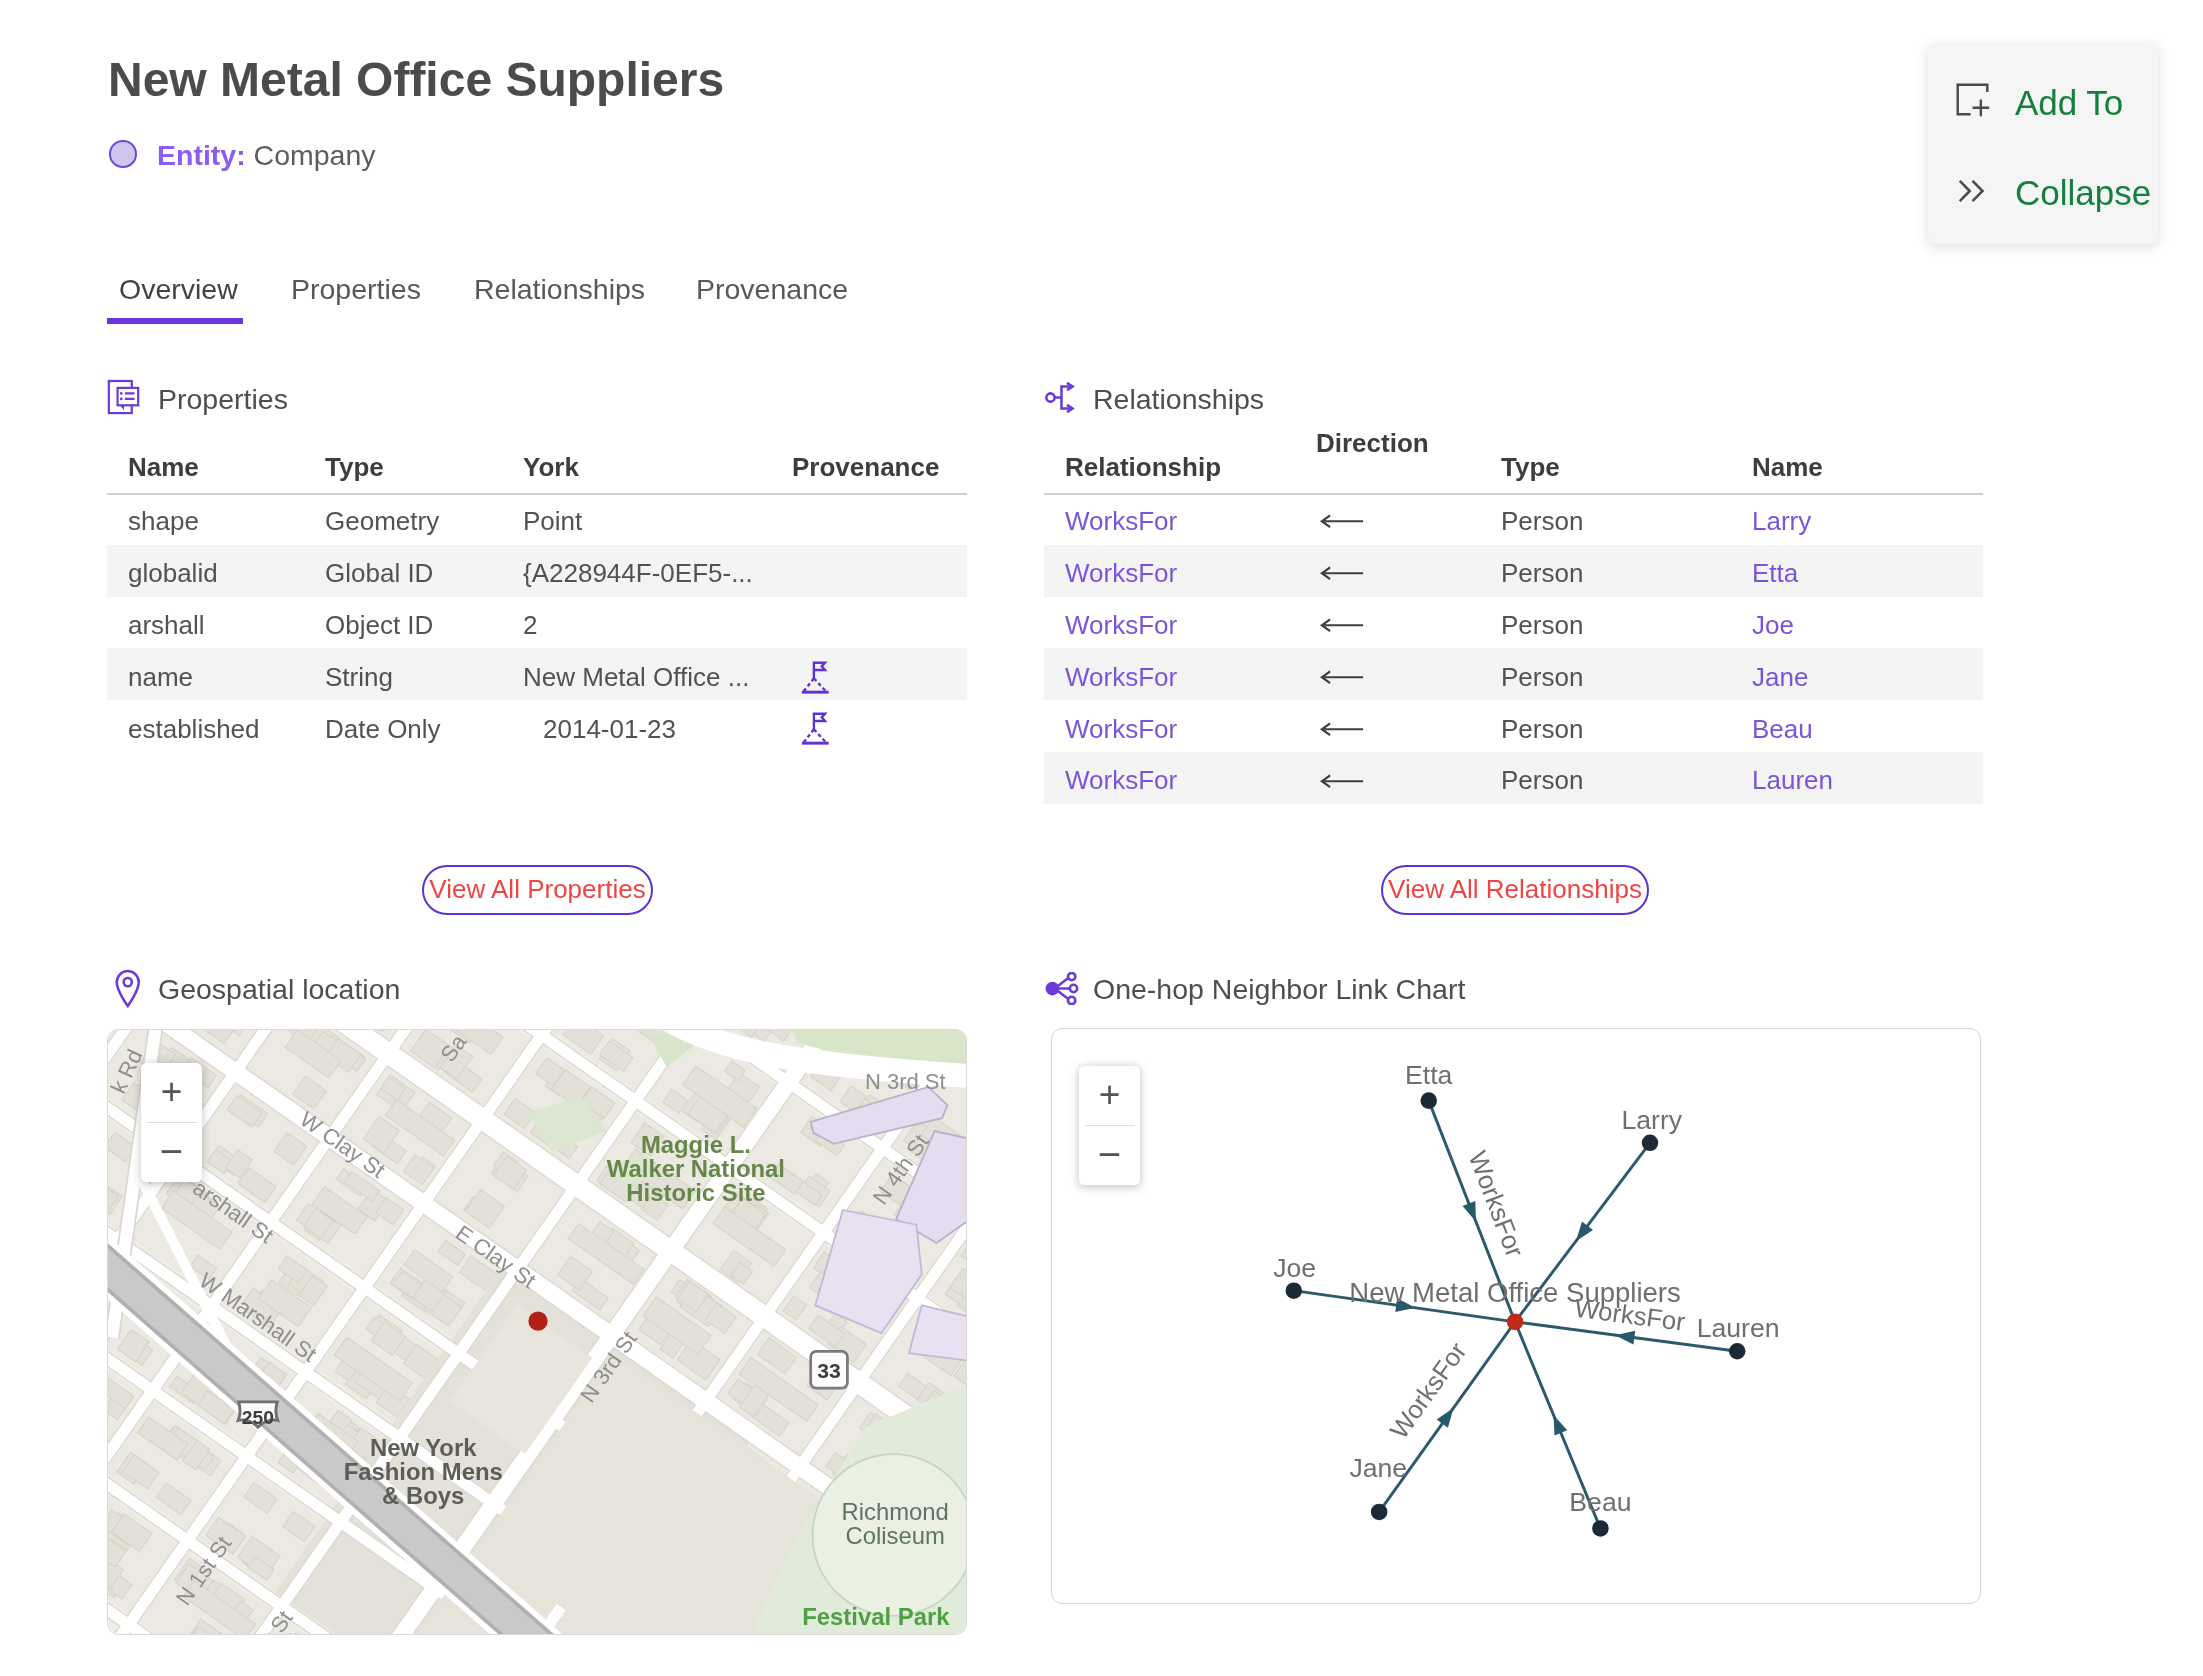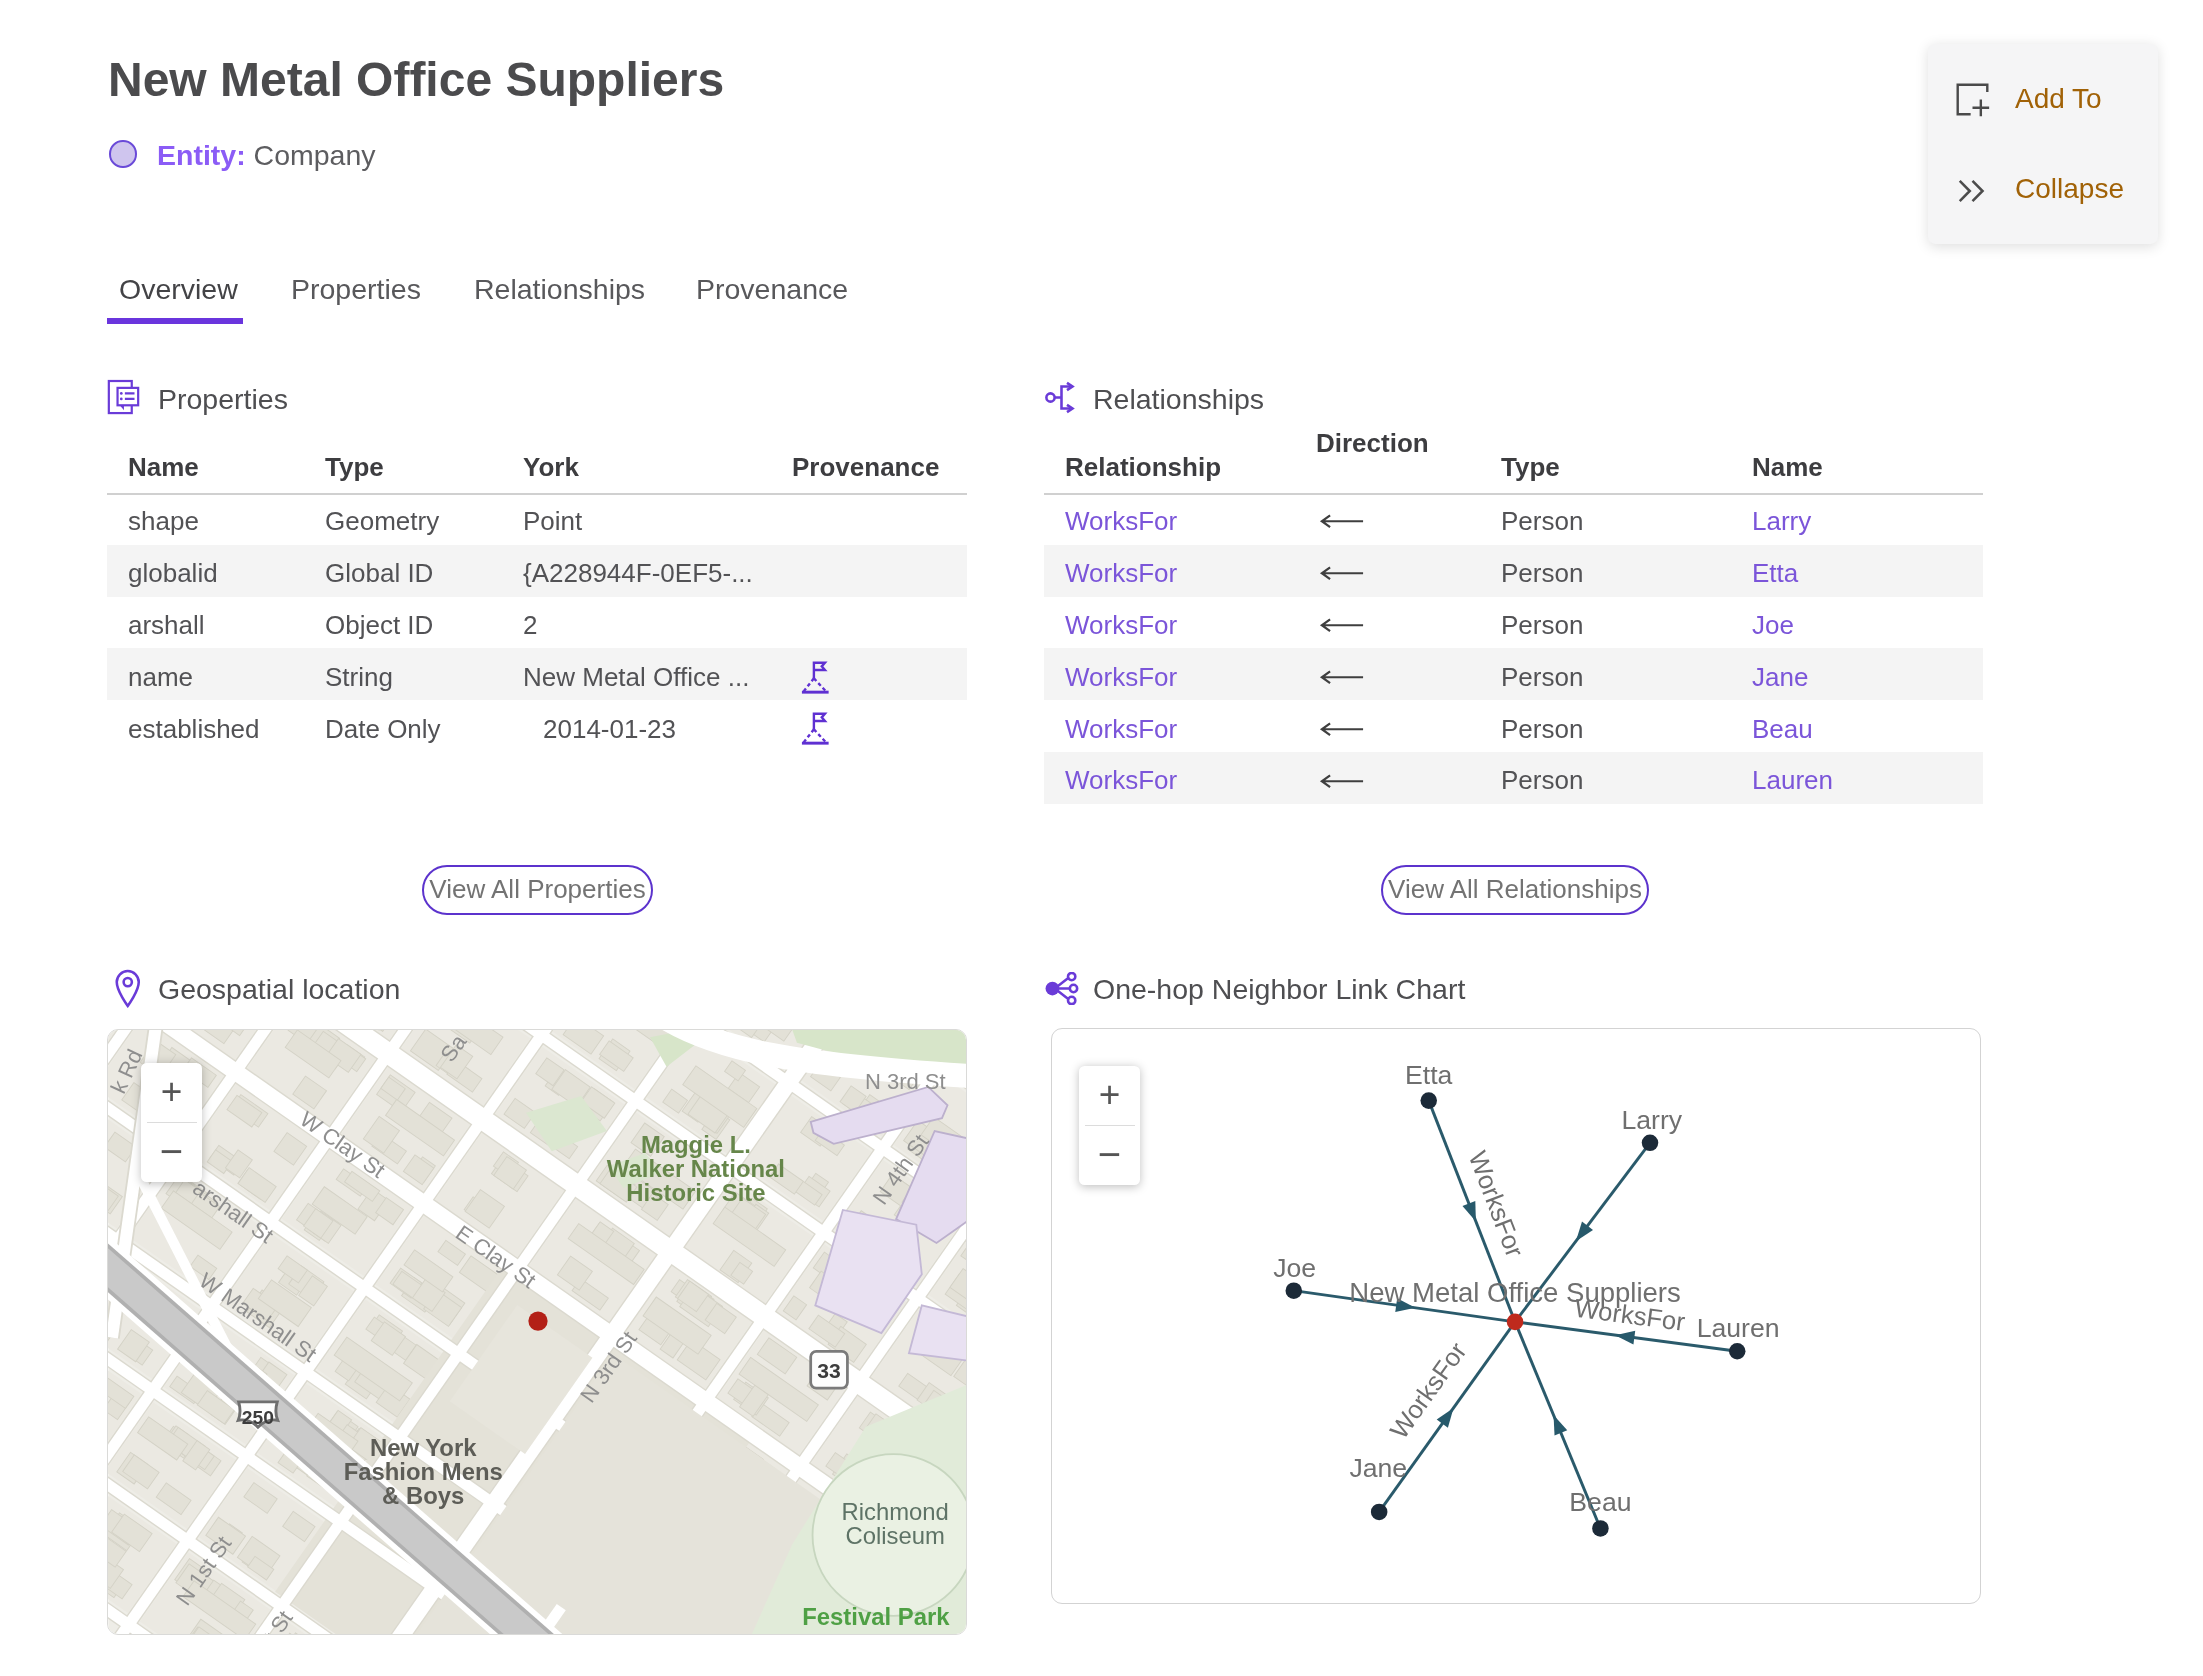--- a/index.html
+++ b/index.html
@@ -6,31 +6,31 @@
   html,body { width:2204px; height:1677px; background:#ffffff;
     font-family:"Liberation Sans", sans-serif; position:relative; overflow:hidden; }
   .abs { position:absolute; }
   .hdr-ttl { left:108px; top:52px; font-size:48px; font-weight:bold; color:#4b4b4d; letter-spacing:0px; }
   .ent-circ { left:109px; top:140px; width:27.5px; height:27.5px; border-radius:50%;
     background:#cfc5ee; border:2.8px solid #6a4ad8; }
   .ent-txt { left:157px; top:139px; font-size:28.5px; color:#5d5d60; }
   .ent-txt b { color:#8b5cf6; }
   .actions { left:1928px; top:44px; width:230px; height:200px; background:#f5f5f6;
     border-radius:7.3px; box-shadow:0 2.8px 13px rgba(0,0,0,0.13); }
-  .act-item { position:absolute; left:27.5px; font-size:28px; color:#a16207; }
+  .act-item { position:absolute; left:27.5px; font-size:35px; color:#15803d; }
   .tabs { left:107px; top:273px; font-size:28.5px; color:#58585b; }
   .tab { position:absolute; top:0; white-space:nowrap; }
   .tab-underline { left:107px; top:318px; width:136px; height:6.4px; background:#6a35dd; }
   .sec-h { font-size:28.5px; color:#4e4e51; }
   .thead { font-size:26px; font-weight:bold; color:#3d3d40; }
   .tcell { font-size:26px; color:#525255; }
   .rowband { background:#f4f4f4; }
   .plink { color:#7b55d9; }
   .vbtn { position:absolute; height:50px; border:2.8px solid #5c33cd; border-radius:25px;
-    color:#737373; font-size:26px; text-align:center; line-height:45px; background:#fff; }
+    color:#ef4444; font-size:26px; text-align:center; line-height:45px; background:#fff; }
   .panel-border { border:1.8px solid #d3d3d3; border-radius:11px; background:#fff; }
   .zoomctl { position:absolute; width:61px; background:#fff; border-radius:5.5px;
     box-shadow:0 1.8px 9.2px rgba(0,0,0,0.25); }
   .zoomctl .zb { width:61px; height:59px; text-align:center; font-size:37px; font-weight:300;
     color:#555; line-height:57px; }
   .zoomctl .zd { height:0.9px; background:#dcdcdc; margin:0 5.5px; }
   svg text { font-family:"Liberation Sans", sans-serif; }
 </style>
 </head>
 <body>

